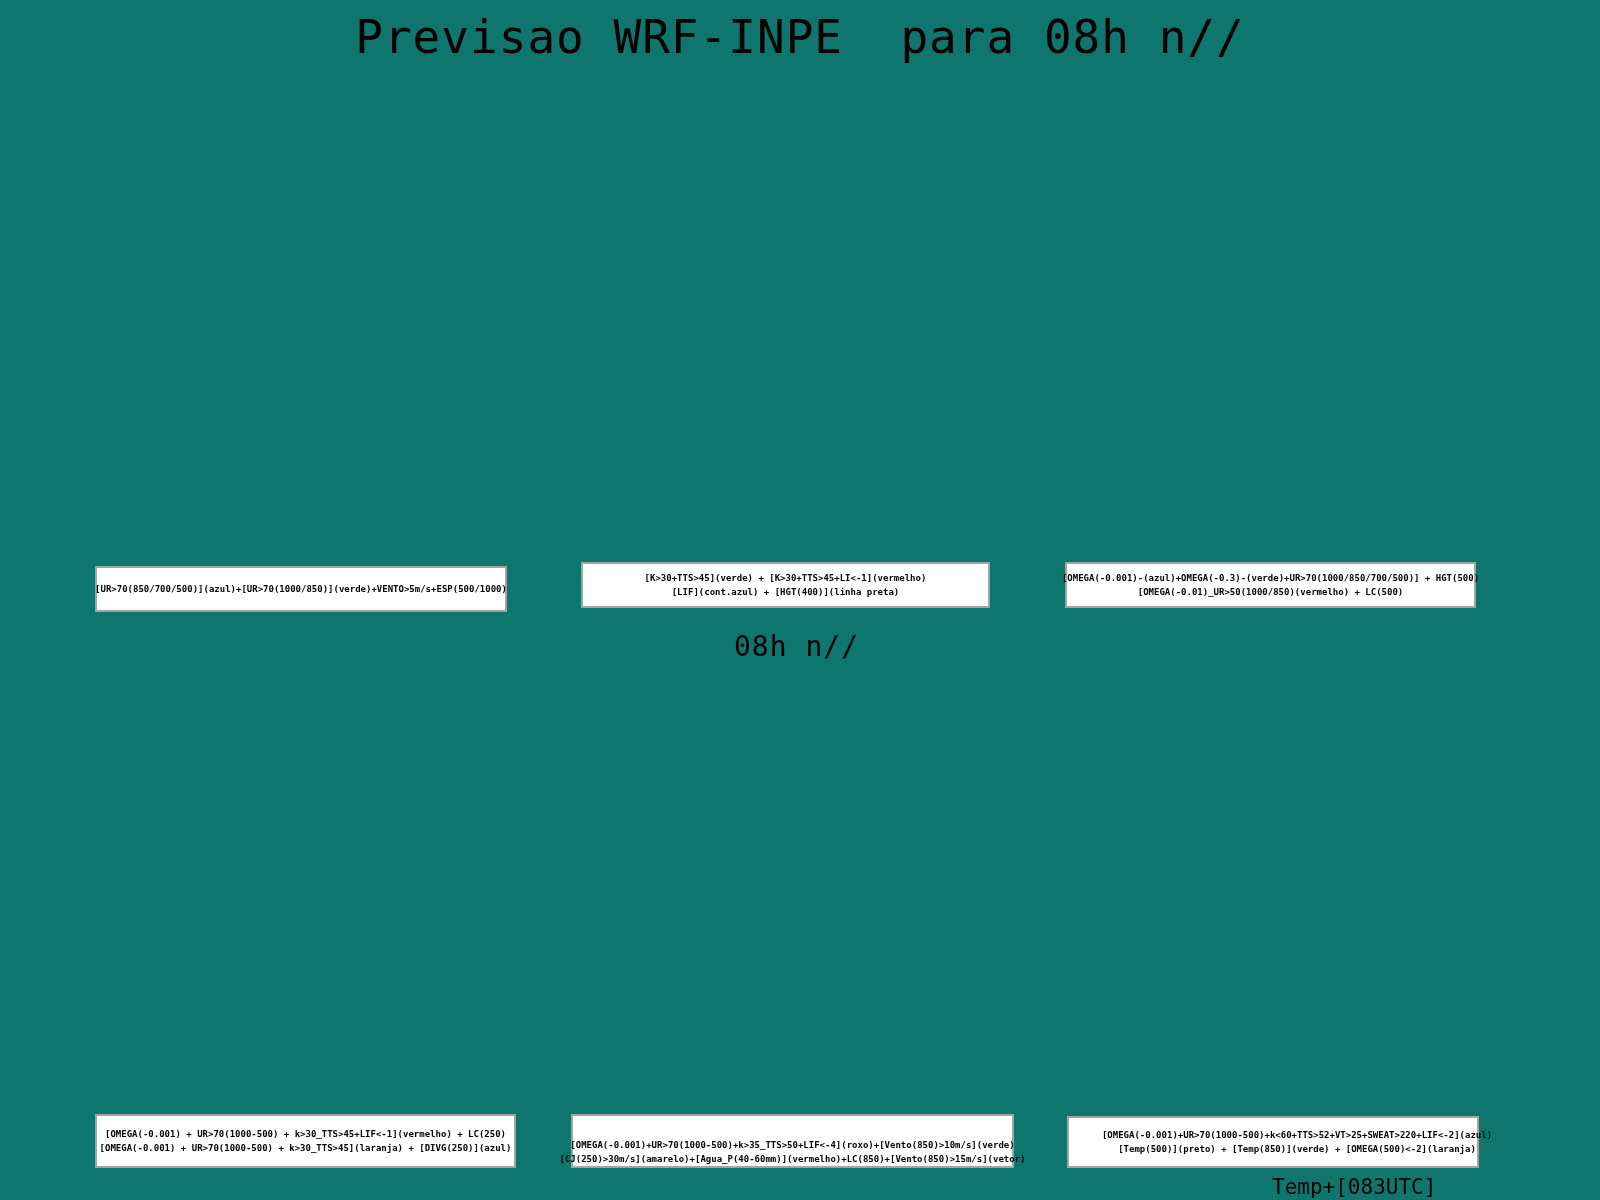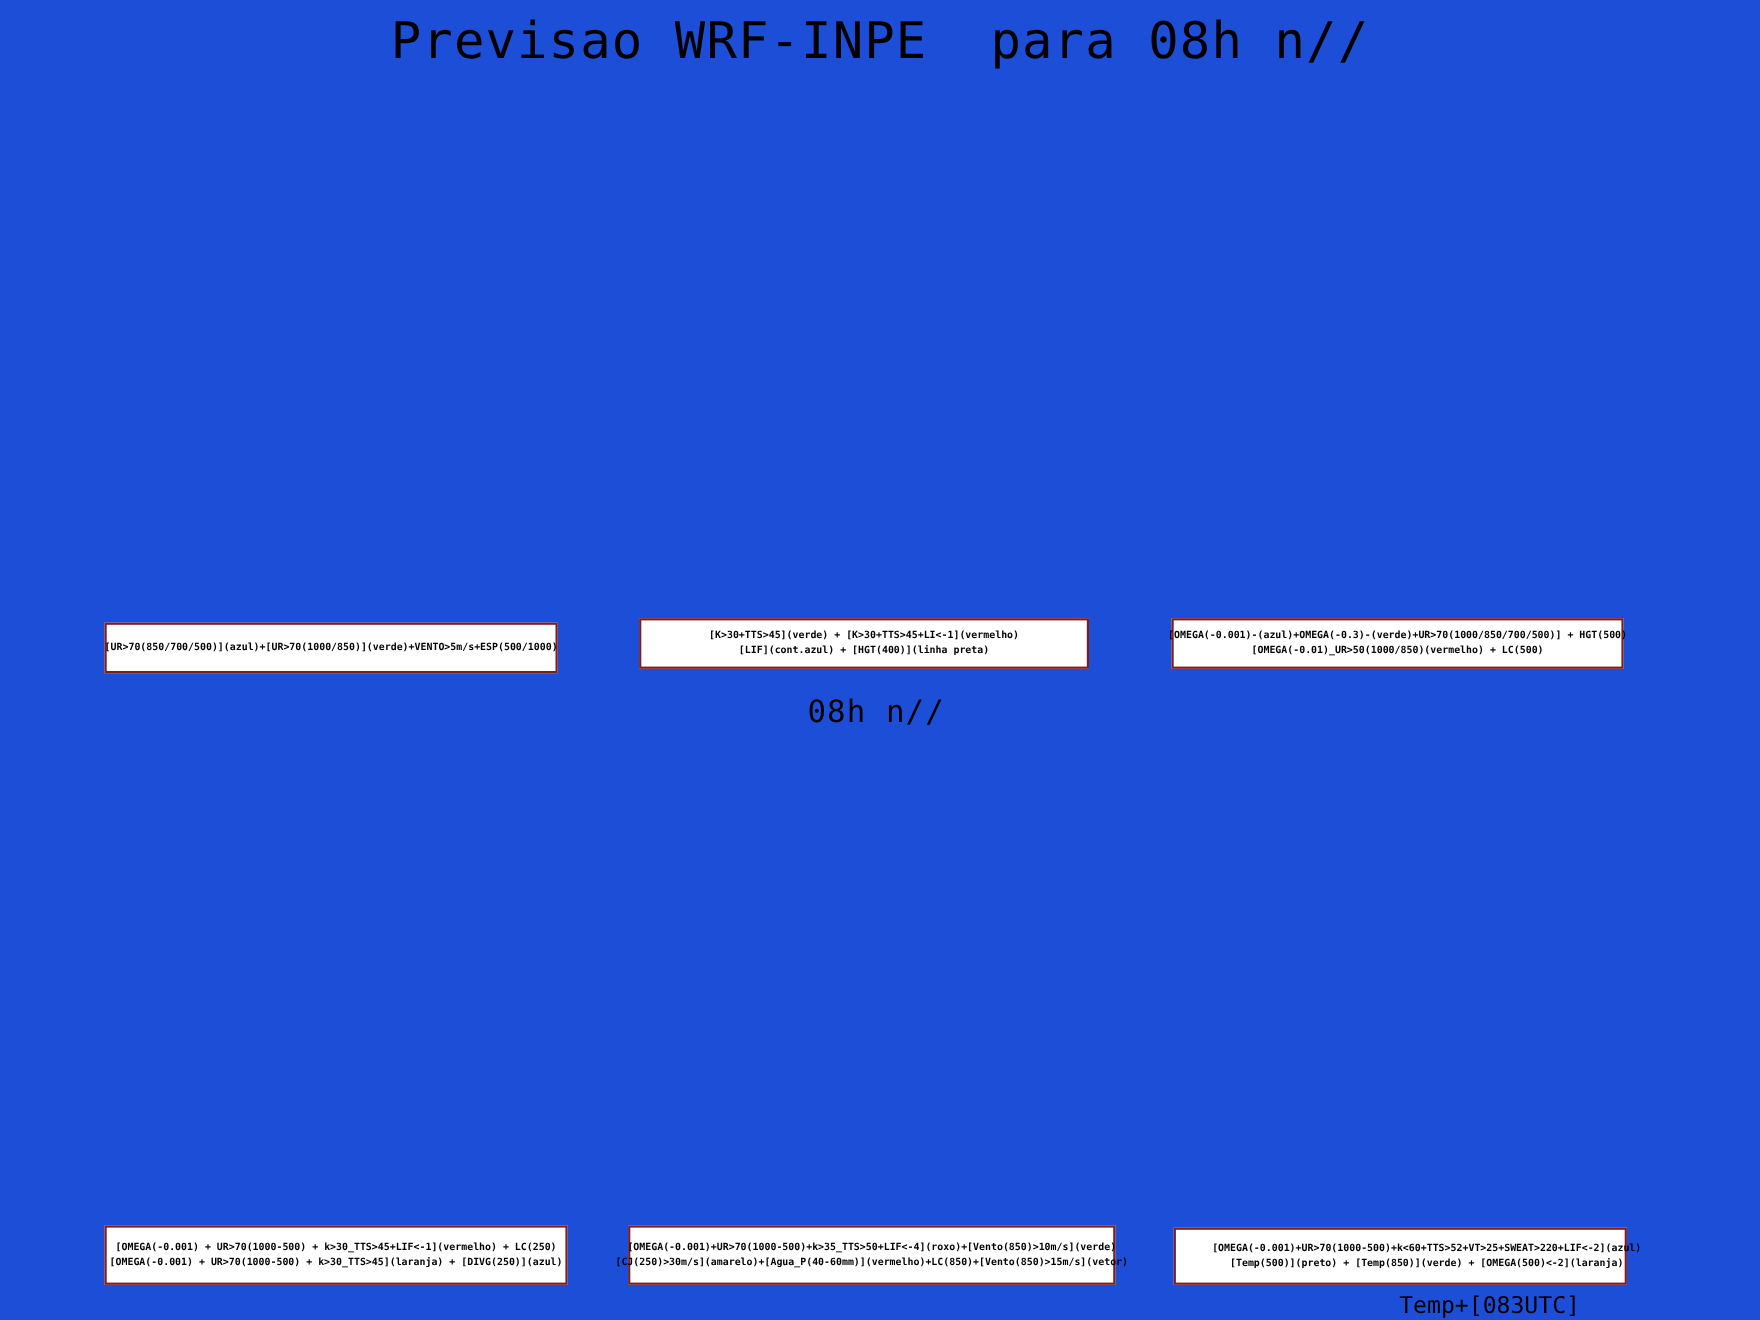--- a/index.html
+++ b/index.html
@@ -4,61 +4,61 @@
 <style>
   html, body {
     margin: 0;
     padding: 0;
     background: #ffffff;
   }
   .page {
     position: relative;
     width: 1600px;
     height: 1200px;
-    background: #1d4ed8;
+    background: #0f766e;
     overflow: hidden;
     color: #000000;
   }
   .plot-title {
     position: absolute;
     top: 10px;
     left: 0;
     width: 100%;
     text-align: center;
     font-family: "DejaVu Sans Mono", monospace;
     font-weight: 400;
     font-size: 46px;
     letter-spacing: 1px;
     white-space: pre;
     color: #000000;
   }
   .legend-box {
     position: absolute;
     box-sizing: border-box;
-    border: 2px solid #7f1d1d;
+    border: 2px solid #a3a3a3;
     background: #ffffff;
     display: flex;
     flex-direction: column;
     align-items: center;
     justify-content: center;
     text-align: center;
     font-family: "DejaVu Sans Mono", monospace;
     font-weight: bold;
     font-size: 9px;
     line-height: 14px;
     white-space: pre;
     overflow: visible;
     color: #000000;
   }
   .legend-box .legend-line { white-space: pre; }
   .box-top-left    { left: 95px;   top: 566px;  width: 412px; height: 46px; }
   .box-top-center  { left: 581px;  top: 562px;  width: 409px; height: 46px; }
   .box-top-right   { left: 1065px; top: 562px;  width: 411px; height: 46px; }
   .box-bottom-left   { left: 95px;   top: 1114px; width: 421px; height: 54px; }
-  .box-bottom-center { left: 571px;  top: 1114px; width: 443px; height: 54px; }
+  .box-bottom-center { left: 571px;  top: 1114px; width: 443px; height: 54px; justify-content: flex-end; }
   .box-bottom-right  { left: 1067px; top: 1116px; width: 412px; height: 52px; padding-left: 48px; }
   .panel-time-label {
     position: absolute;
     left: 734px;
     top: 630px;
     font-family: "DejaVu Sans Mono", monospace;
     font-weight: 400;
     font-size: 28px;
     letter-spacing: 1px;
     white-space: pre;

